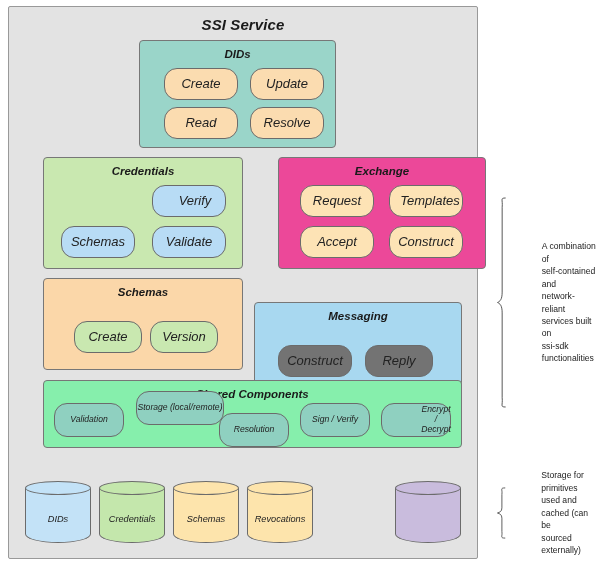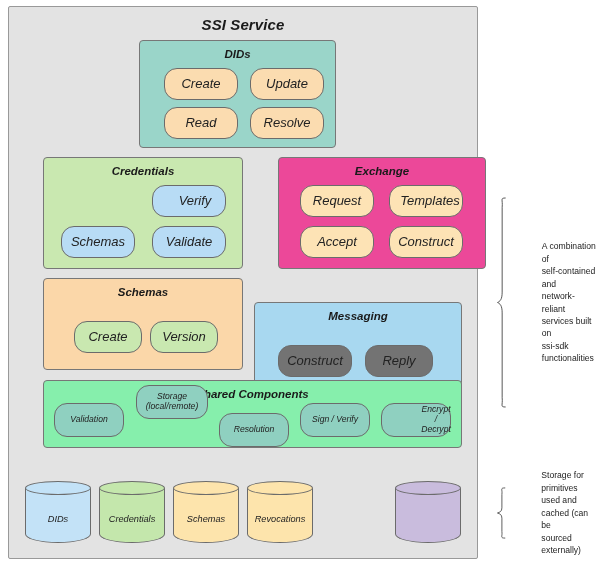--- a/index.html
+++ b/index.html
@@ -189,21 +189,21 @@
 
   <div class="group c-msg" style="left:245px; top:271px; width:208px; height:92px;">
     <div class="group-title">Messaging</div>
     <div class="pill p-yellow" style="left:23px; top:42px; width:74px; height:32px;">Construct</div>
     <div class="pill p-yellow" style="left:110px; top:42px; width:68px; height:32px;">Reply</div>
   </div>
 
   <div class="group c-shared" style="left:34px; top:373px; width:419px; height:68px;">
     <div class="group-title">Shared Components</div>
     <div class="pill p-teal small" style="left:10px; top:22px; width:70px; height:34px;">Validation</div>
-    <div class="pill p-teal small" style="left:92px; top:4px; width:72px; height:34px;">Storage
+    <div class="pill p-teal small" style="left:92px; top:10px; width:88px; height:34px;">Storage
 (local/remote)</div>
     <div class="pill p-teal small" style="left:175px; top:32px; width:70px; height:34px;">Resolution</div>
     <div class="pill p-teal small" style="left:256px; top:22px; width:70px; height:34px;">Sign / Verify</div>
     <div class="pill p-teal small" style="left:337px; top:22px; width:70px; height:34px;padding-left:40px;">Encrypt /
 Decrypt</div>
   </div>
 
   <div class="cyl" style="left:16px; top:474px;">
     <div class="body cy-blue"></div>
     <div class="top cy-blue"></div>

